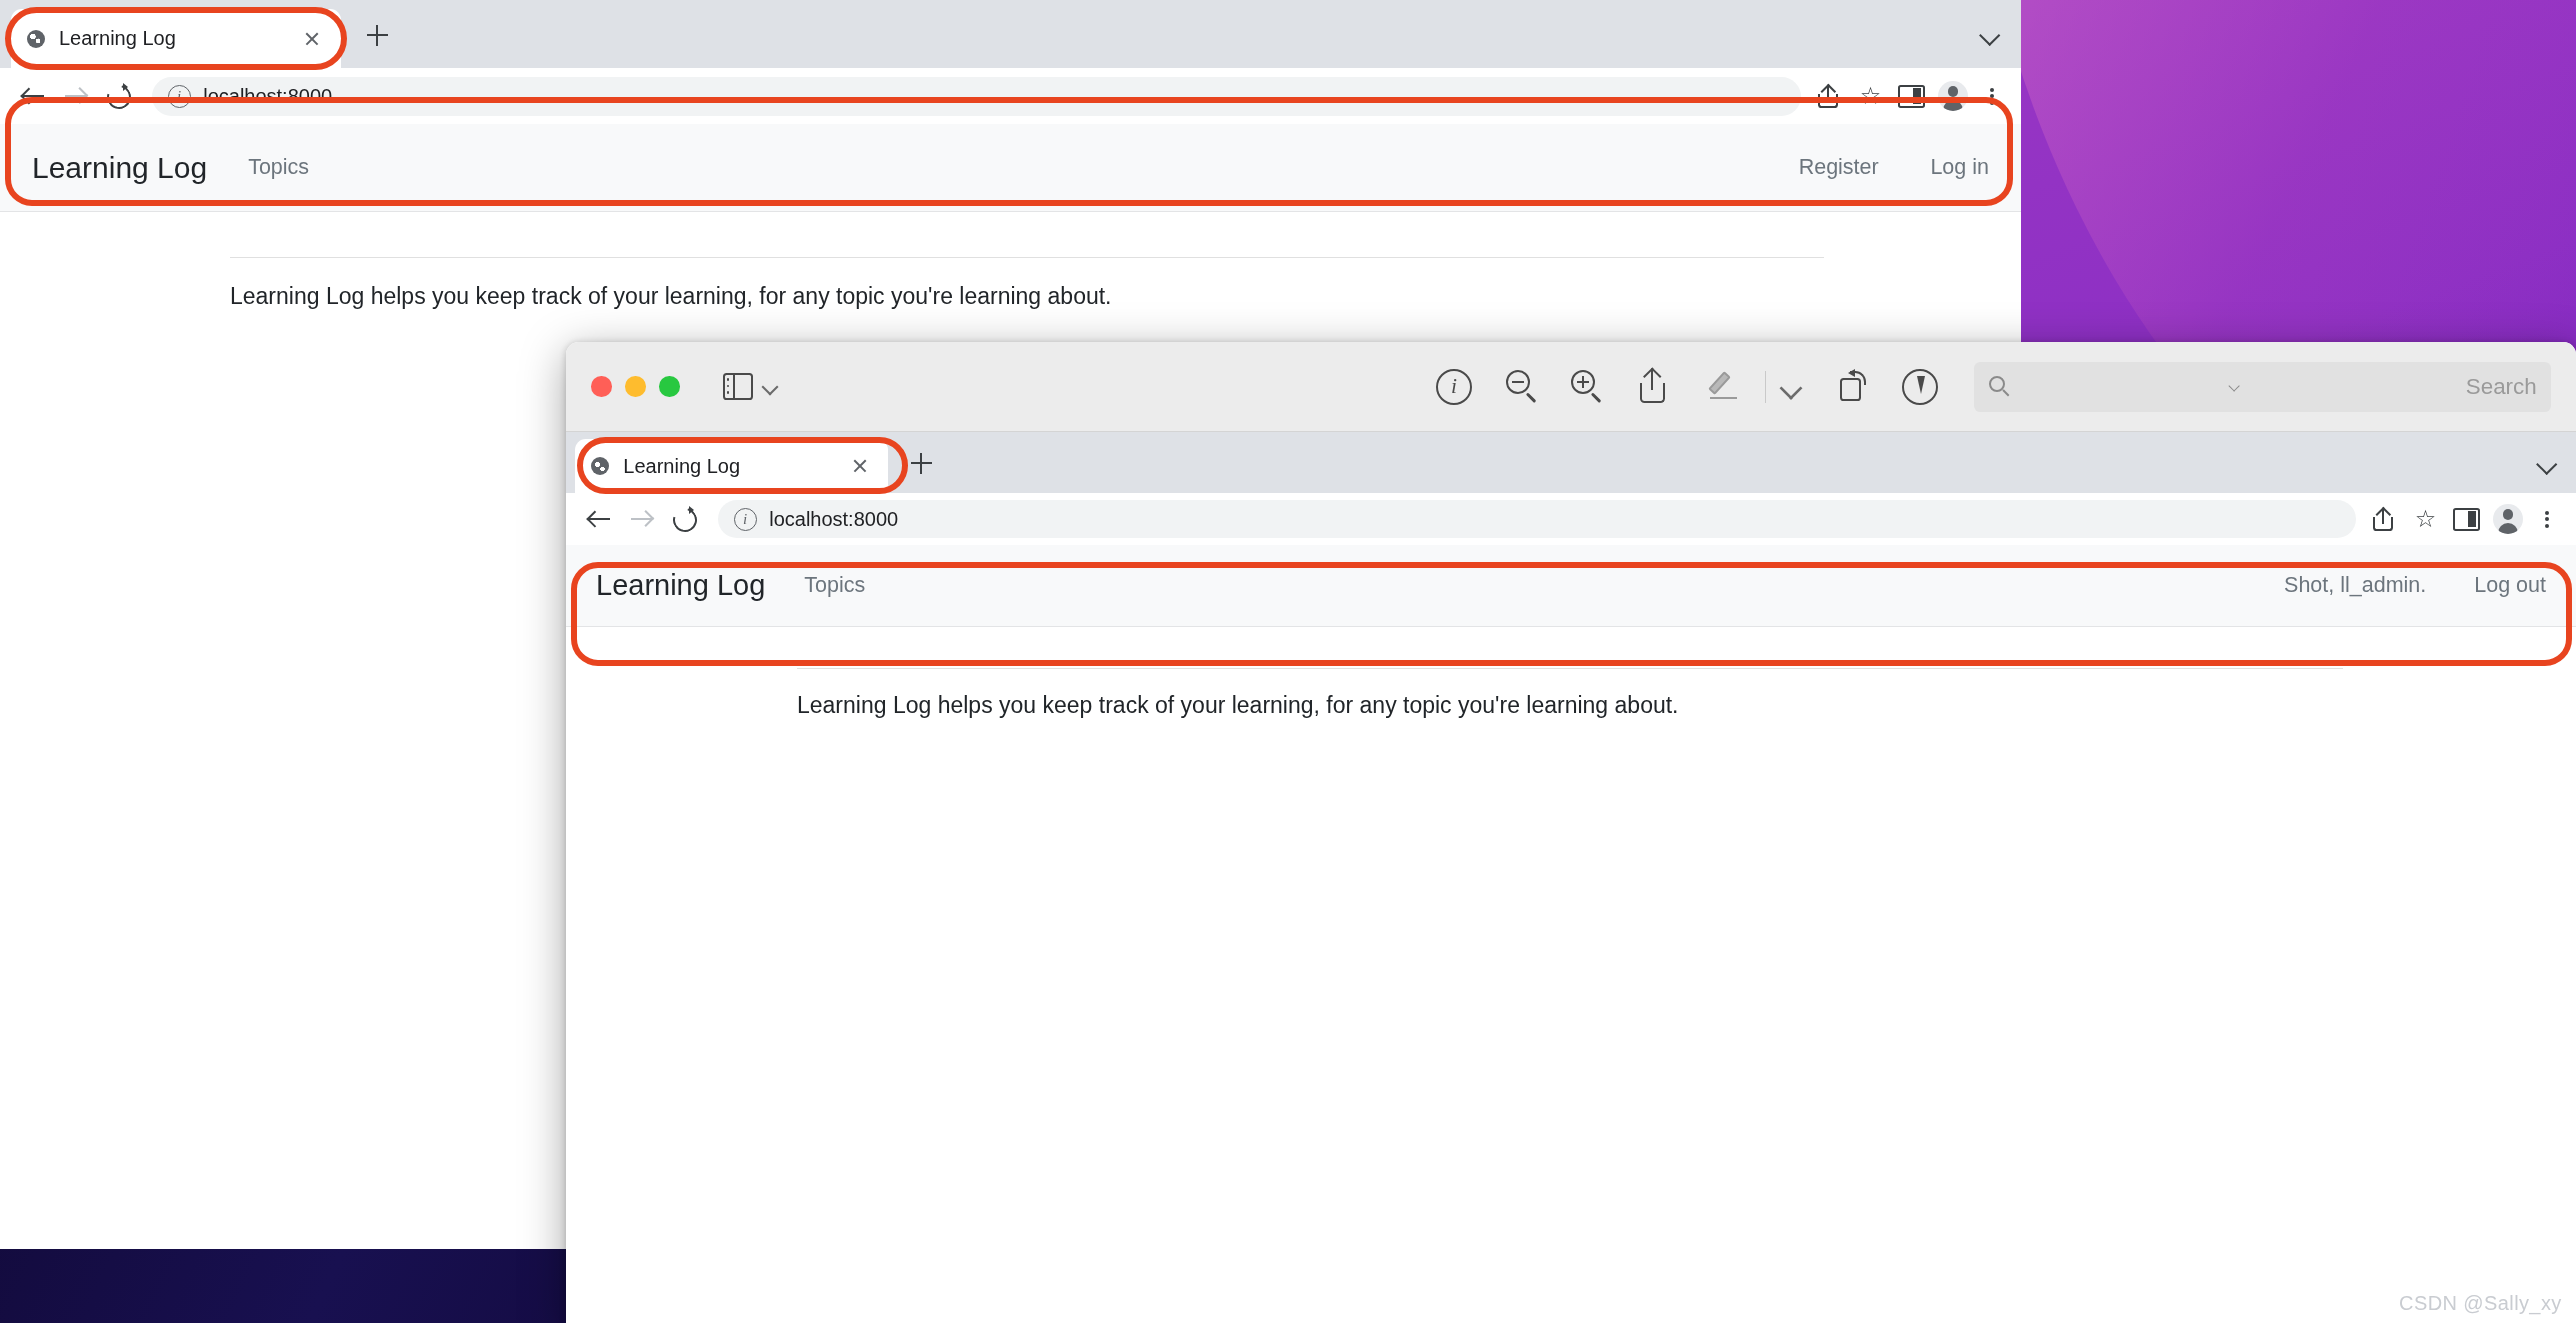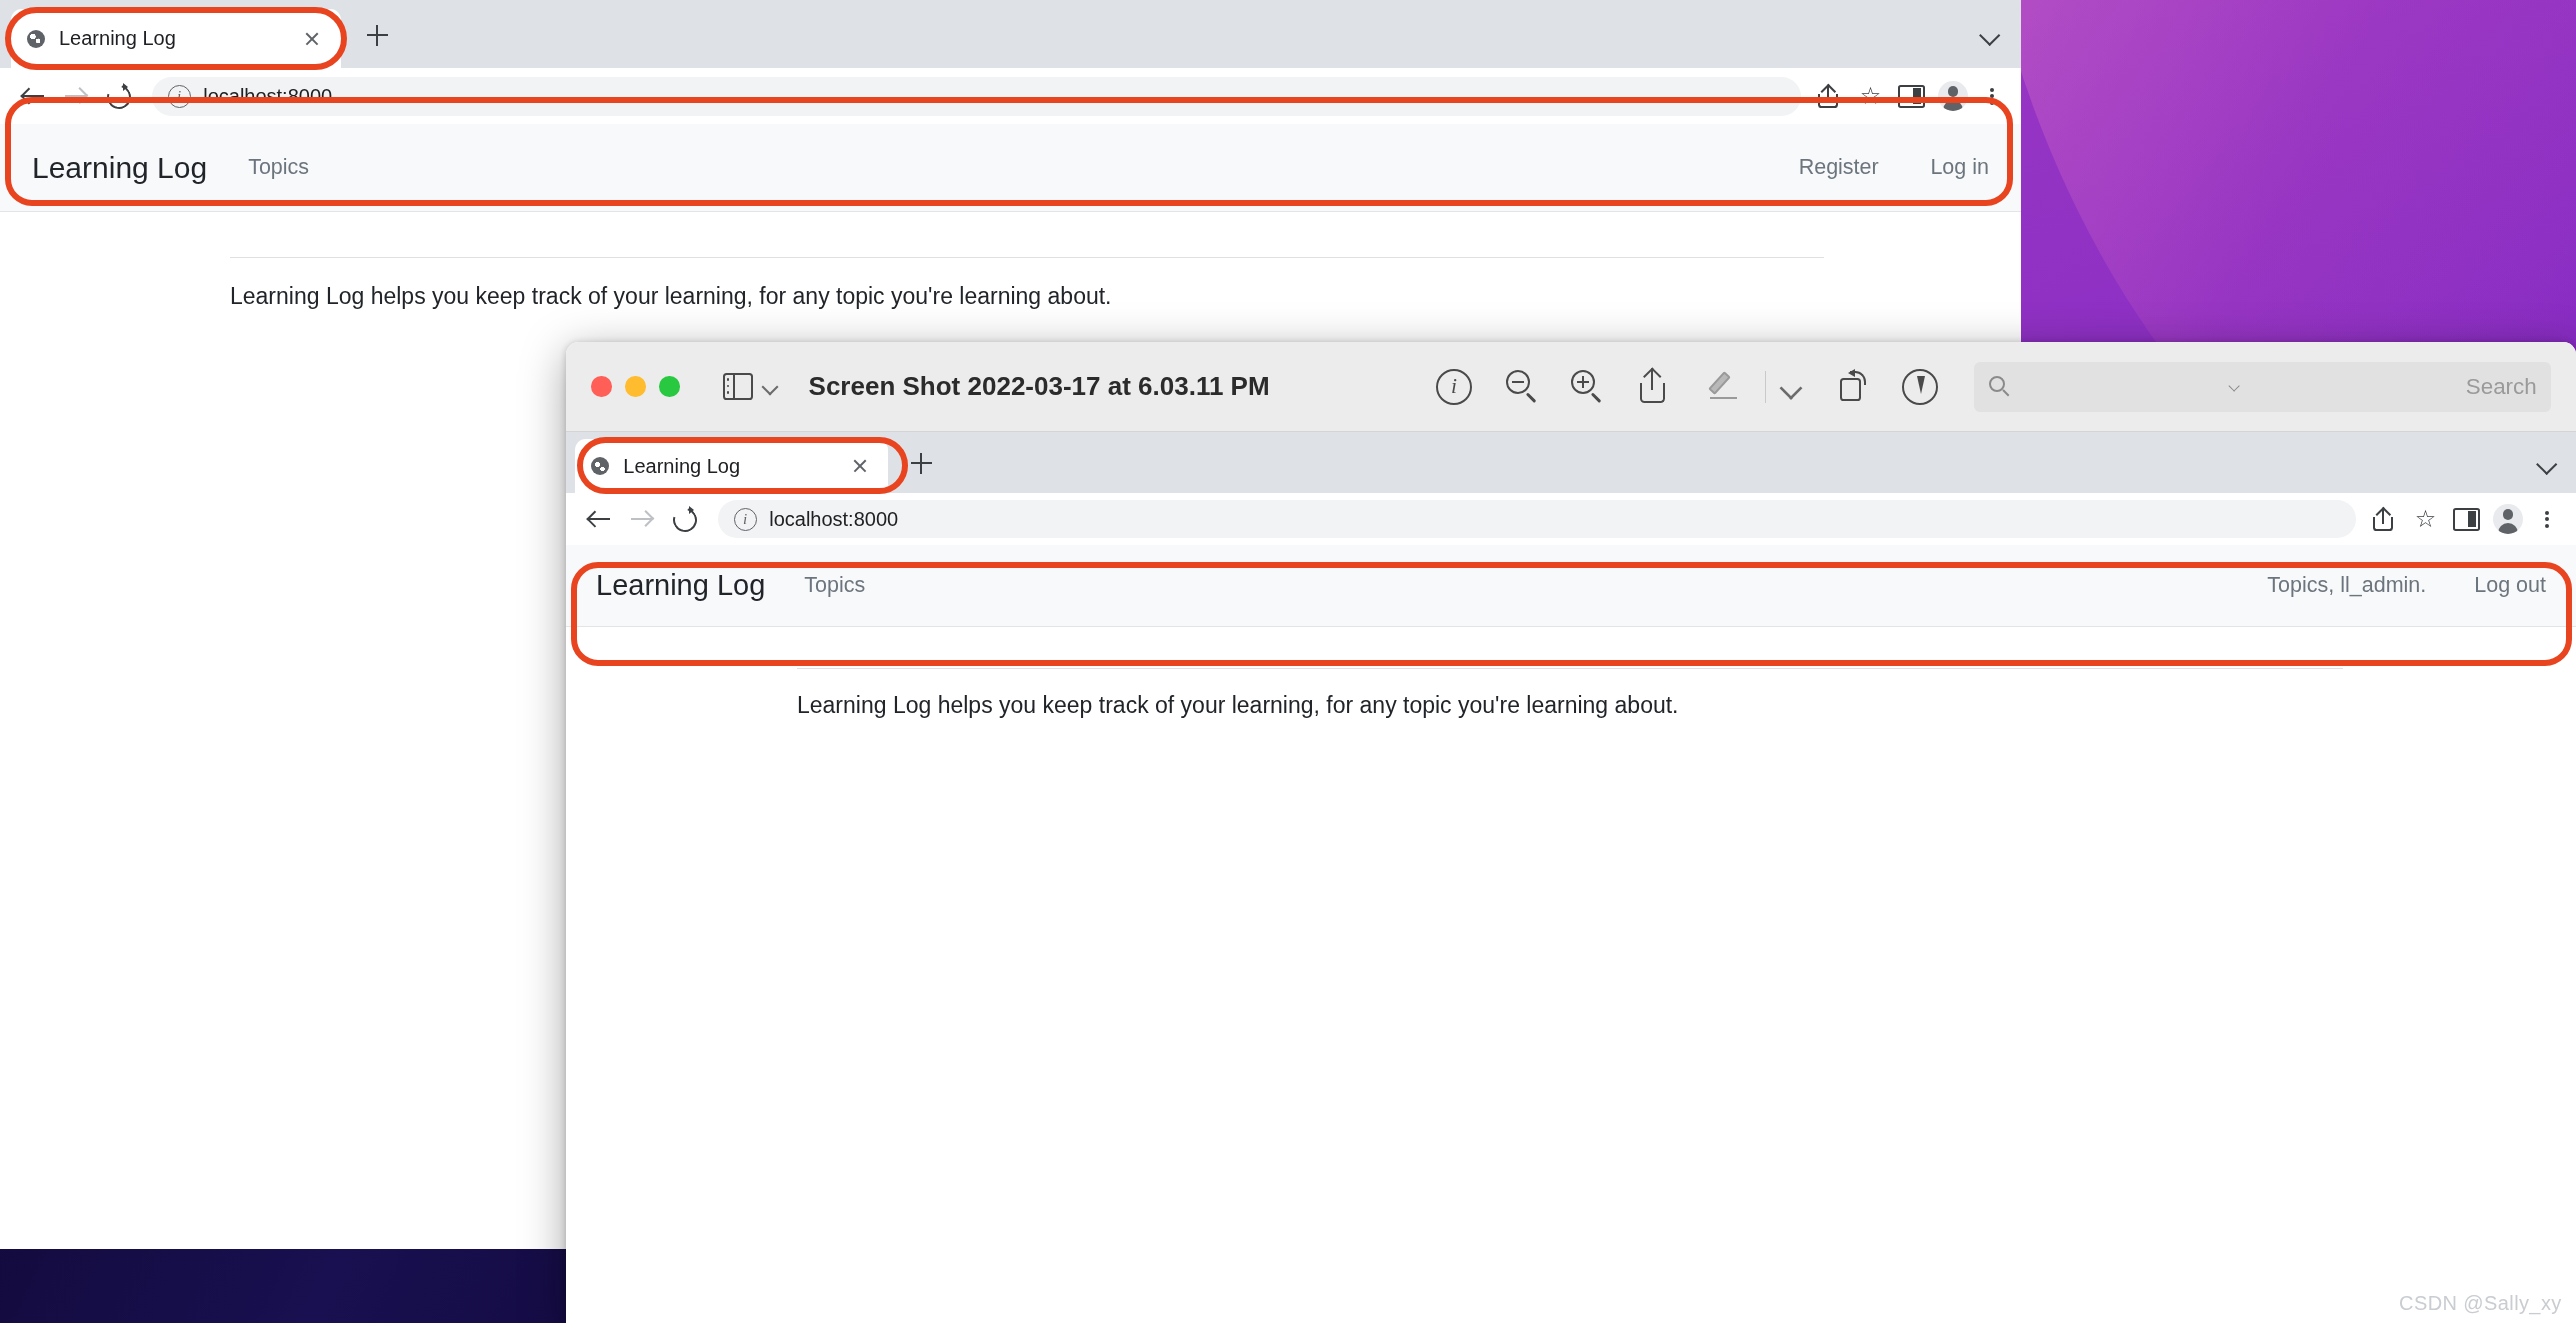--- a/index.html
+++ b/index.html
@@ -439,21 +439,20 @@
         <i class="frame"></i>
           <i class="divider"></i>
         <span class="dots">
             <i></i>
             <i></i>
             <i></i>
           </span>
       </div>
       <div class="chev-down" style="margin-left:9px;"></div>
 
-      <span class="preview-title" style="margin-left:29px;">Screen Shot 2022-03-17 at 6.03.11 PM</span>
 
       <span style="flex:1 1 auto;"></span>
 
       <div class="pv-icon pv-info">i</div>
       <div class="pv-icon mag" style="margin-left:32px;">
         <i class="lens"></i>
           <i class="handle"></i>
           <i class="minus"></i>
       </div>
       <div class="pv-icon mag" style="margin-left:29px;">
@@ -532,21 +531,21 @@
             <i></i>
             <i></i>
           </div>
       </div>
 
       <div class="ll-page" style="height:779px;">
         <div class="ll-navbar" style="height:82px; padding:0 30px; gap:39px;">
           <span class="ll-brand" style="font-size:29px;">Learning Log</span>
           <span class="ll-link" style="font-size:21.5px;">Topics</span>
           <span class="ll-spacer"></span>
-          <span class="ll-link" style="font-size:21.5px;">Topics, ll_admin.</span>
+          <span class="ll-link" style="font-size:21.5px;">Shot, ll_admin.</span>
           <span class="ll-link" style="font-size:21.5px; margin-left:9px;">Log out</span>
         </div>
         <hr class="ll-hr" style="margin:41px 233px 0 231px;">
         <p class="ll-body-text" style="font-size:23px; margin:23px 0 0 231px;">Learning Log helps you keep track of your learning, for any topic you're learning about.</p>
       </div>
     </div>
 
     <div class="annot-box" style="left:10.7px; top:95px; width:331px; height:57px; border-radius:30px;"></div>
 
     <div class="annot-box" style="left:5.4px; top:220px; width:2001px; height:104px; border-radius:27px;"></div>

